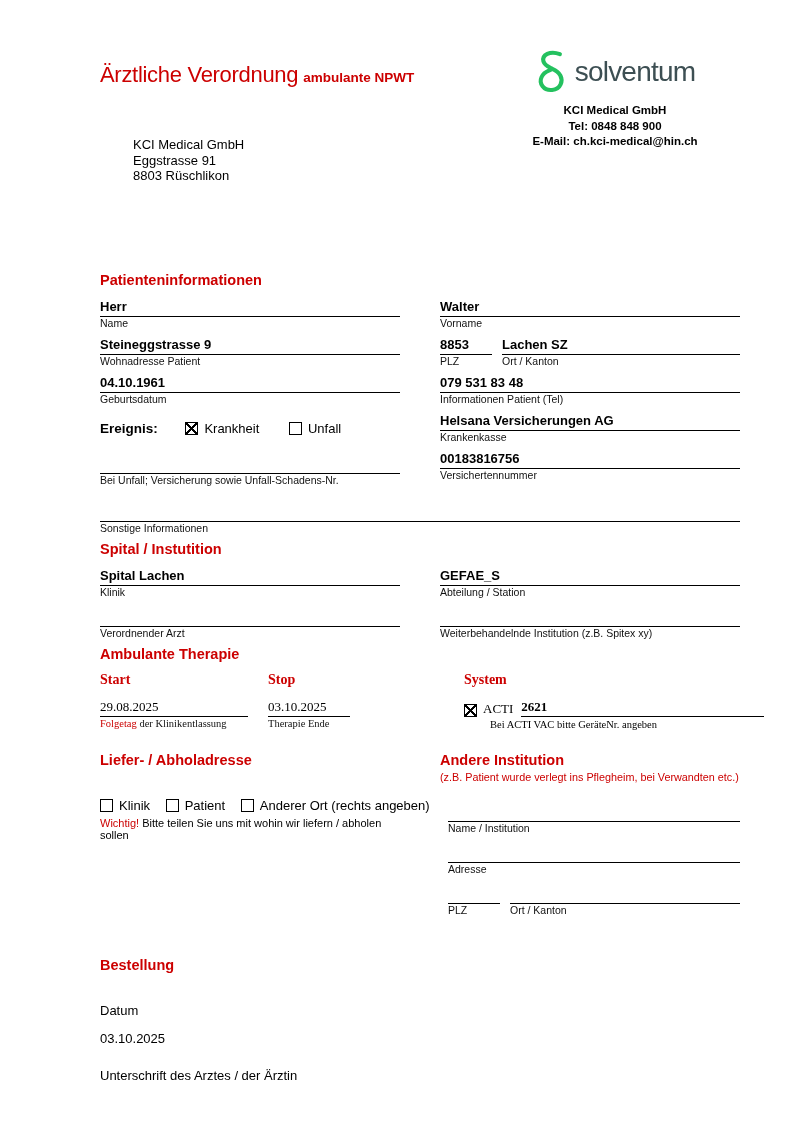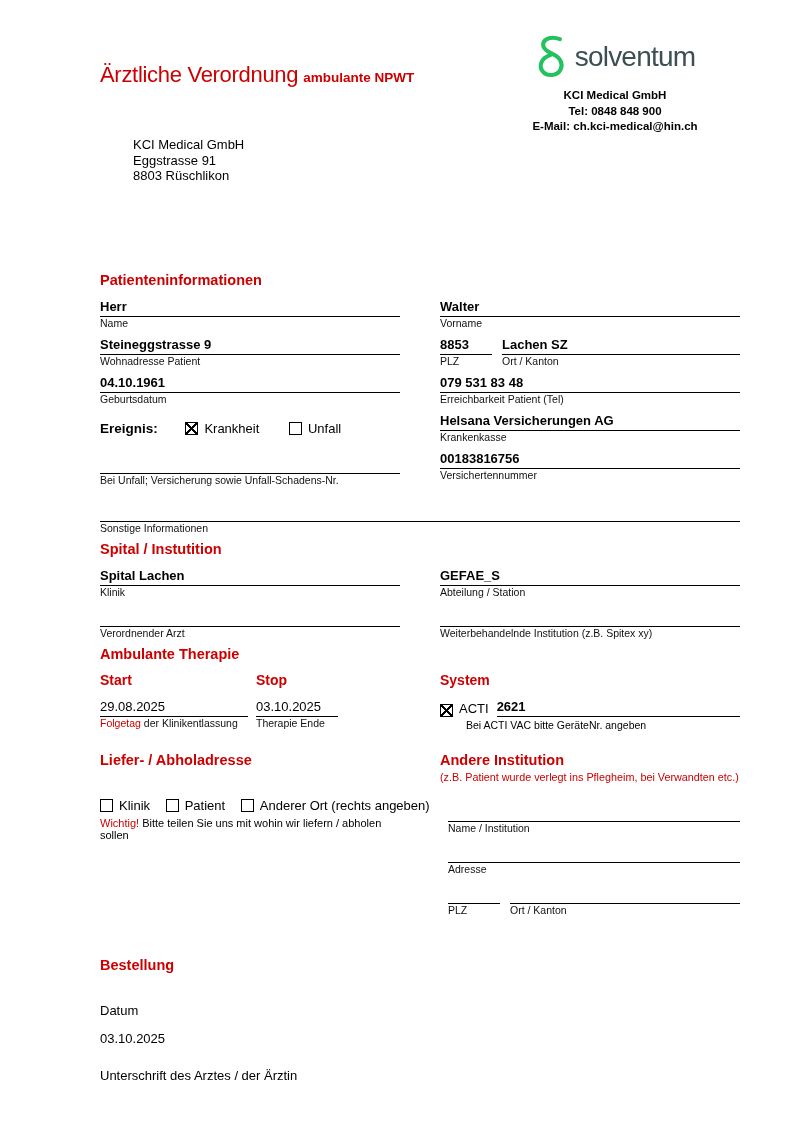--- a/index.html
+++ b/index.html
@@ -15,21 +15,21 @@
     color:#000;
     -webkit-font-smoothing:antialiased;
   }
   .page{position:relative;width:794px;height:1123px;overflow:hidden;}
 
   
   .title-block{position:absolute;left:100px;top:62px;white-space:nowrap;}
   .title-main{color:var(--accent-red);font-size:22px;font-weight:normal;letter-spacing:-0.3px;margin-top:36px;}
   .title-sub{color:var(--accent-red);font-size:13.5px;font-weight:bold;margin-left:5px;}
 
-  .logo-block{position:absolute;left:488px;top:34px;width:254px;text-align:center;}
+  .logo-block{position:absolute;left:488px;top:49px;width:254px;text-align:center;}
   .logo-row{display:flex;align-items:center;justify-content:center;gap:8px;}
   .logo-icon{width:32px;height:46px;display:block;}
   .logo-word{font-size:28px;font-weight:500;color:var(--logo-text);letter-spacing:-0.8px;}
   .logo-contact{margin-top:8px;font-size:11.5px;font-weight:bold;line-height:15.5px;}
 
   .recipient{position:absolute;left:133px;top:137px;font-size:13px;line-height:15.5px;}
 
   
   .main{position:absolute;left:100px;top:272px;width:640px;}
   .grid2{display:grid;grid-template-columns:300px 300px;column-gap:40px;}
@@ -62,21 +62,21 @@
 
   .tall .value{min-height:24px;}
   .sonstige{margin-top:14px;}
   .sonstige .value{min-height:15px;}
   .spacer-field .value{min-height:22px;}
 
   .mt18{margin-top:18px;}
   .mt16{margin-top:16px;}
 
   
-  .therapie-grid{display:grid;grid-template-columns:148px 192px 300px;column-gap:0;}
+  .therapie-grid{display:grid;grid-template-columns:148px 192px 300px;column-gap:12px;font-family:Liberation Serif, serif;}
   .stop-cell{padding-left:8px;}
   .stop-cell .value{width:82px;}
   .system-row{display:flex;align-items:flex-end;font-size:13px;line-height:17px;}
   .system-row .acti{margin-right:8px;white-space:nowrap;}
   .system-row .devwrap{flex:1;border-bottom:1.4px solid #000;padding-bottom:1px;font-weight:bold;}
   .system-label{font-size:10.5px;margin-top:2px;margin-left:26px;}
   .redpart{color:var(--accent-red);}
 
   
   .liefer-note{font-size:11px;margin-top:4px;}
@@ -150,21 +150,21 @@
           <div class="label">Ort / Kanton</div>
         </div>
       </div>
 
       <div class="field">
         <div class="value">04.10.1961</div>
         <div class="label">Geburtsdatum</div>
       </div>
       <div class="field">
         <div class="value">079 531 83 48</div>
-        <div class="label">Erreichbarkeit Patient (Tel)</div>
+        <div class="label">Informationen Patient (Tel)</div>
       </div>
 
       <div class="ereignis-row">
         <span class="ereignis-label">Ereignis:</span>
         <span class="ereignis-opt"><span class="checkbox" data-checked="true"></span><span>Krankheit</span></span>
         <span class="ereignis-opt"><span class="checkbox" data-checked="false"></span><span>Unfall</span></span>
       </div>
       <div class="field">
         <div class="value">Helsana Versicherungen AG</div>
         <div class="label">Krankenkasse</div>

